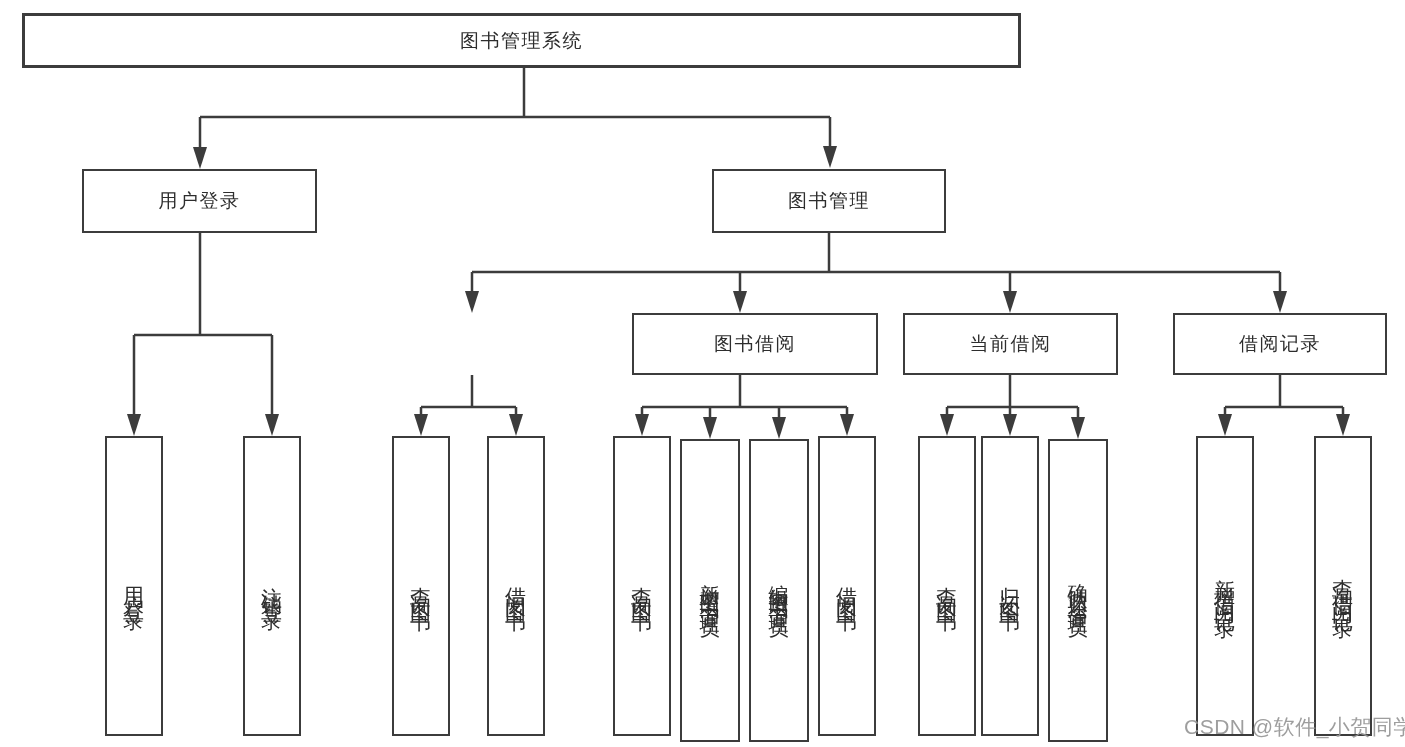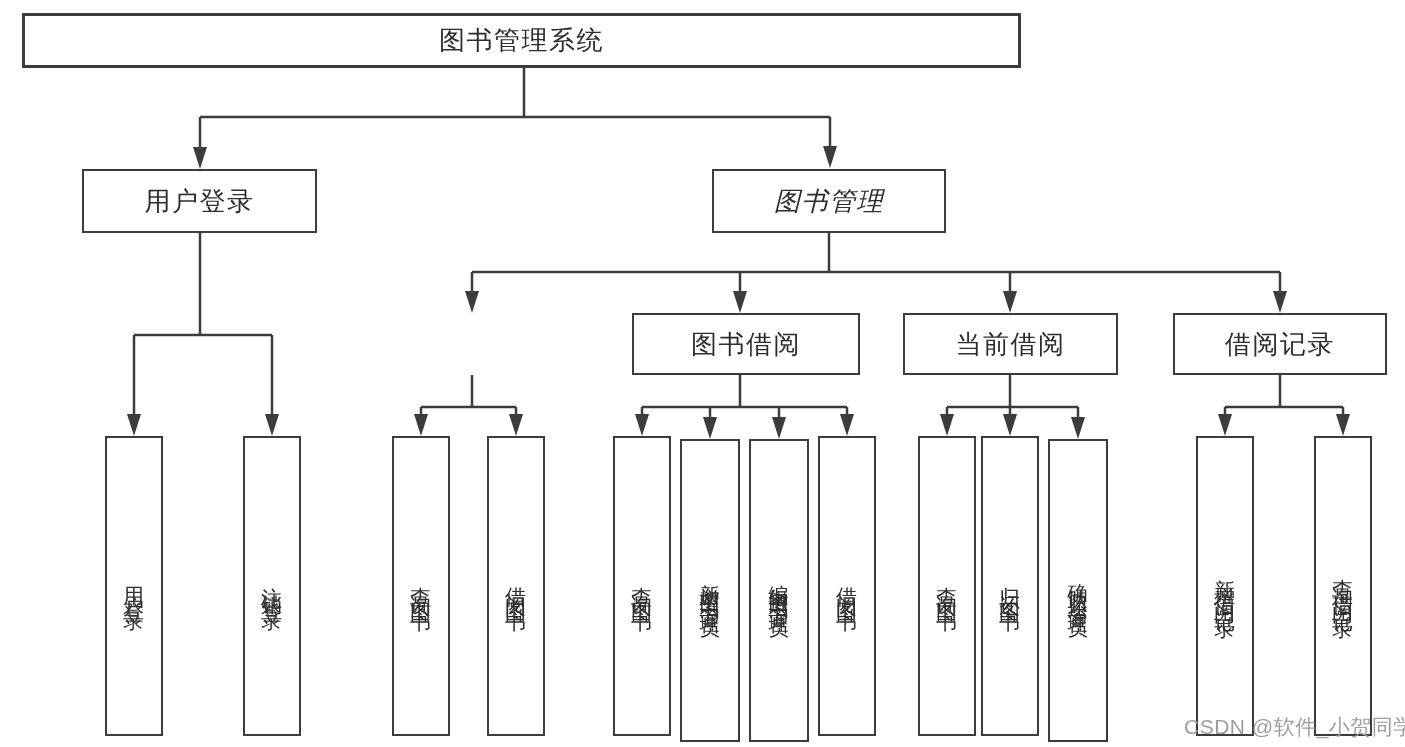--- a/index.html
+++ b/index.html
@@ -4,21 +4,21 @@
 <style>
   html,body { margin:0; padding:0; background:#ffffff; }
   body { width:1405px; height:747px; font-family:"Liberation Sans","DejaVu Sans",sans-serif; }
   .stage { position:relative; width:1405px; height:747px; overflow:hidden; background:#ffffff; }
   svg.wires { position:absolute; left:0; top:0; width:1405px; height:747px; }
   .box {
     position:absolute; box-sizing:border-box; background:#ffffff;
     border:2.5px solid #3c3c3c; color:#2d2d2d;
     display:flex; align-items:center; justify-content:center;
   }
-  .hbox { font-size:26px; letter-spacing:1.5px; }
+  .hbox { font-size:19px; letter-spacing:1.5px; }
   .root-box { border-width:3px; }
   .vbox span {
     writing-mode:vertical-rl; text-orientation:mixed;
     font-size:21px; letter-spacing:8px; line-height:1; white-space:nowrap;
   }
   .vbox.tight span { font-size:20px; letter-spacing:5px; }
   .watermark {
     position:absolute; left:1184px; top:713px;
     font-size:21px; letter-spacing:0.5px; color:rgba(150,150,150,0.92);
     white-space:nowrap;
@@ -58,23 +58,23 @@
       <polygon points="1010,436 1003,414 1017,414"></polygon>
       <polygon points="1078,439 1071,417 1085,417"></polygon>
       <polygon points="1225,436 1218,414 1232,414"></polygon>
       <polygon points="1343,436 1336,414 1350,414"></polygon>
     </g>
   </svg>
 
   <div class="box hbox root-box" style="left:22px; top:13px; width:999px; height:55px;">图书管理系统</div>
 
   <div class="box hbox" style="left:82px; top:169px; width:235px; height:64px;">用户登录</div>
-  <div class="box hbox" style="left:712px; top:169px; width:234px; height:64px;font-style:italic;">图书管理</div>
+  <div class="box hbox" style="left:712px; top:169px; width:234px; height:64px;">图书管理</div>
 
-  <div class="box hbox" style="left:632px; top:313px; width:228px; height:62px;">图书借阅</div>
+  <div class="box hbox" style="left:632px; top:313px; width:246px; height:62px;">图书借阅</div>
   <div class="box hbox" style="left:903px; top:313px; width:215px; height:62px;">当前借阅</div>
   <div class="box hbox" style="left:1173px; top:313px; width:214px; height:62px;">借阅记录</div>
 
   <div class="box vbox" style="left:105px; top:436px; width:58px; height:300px;">
     <span>用户登录</span>
   </div>
   <div class="box vbox" style="left:243px; top:436px; width:58px; height:300px;">
     <span>注销登录</span>
   </div>
 

